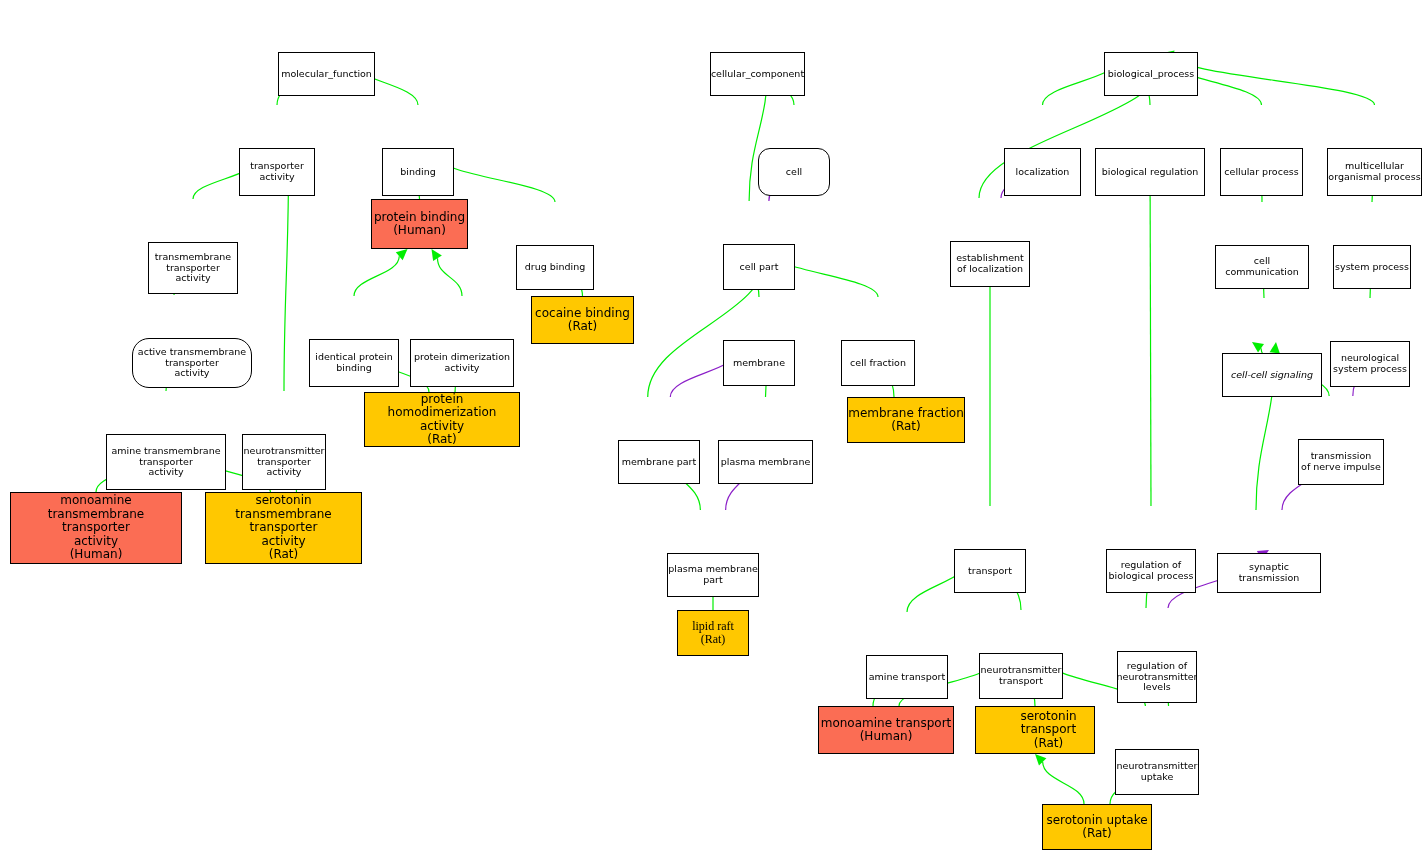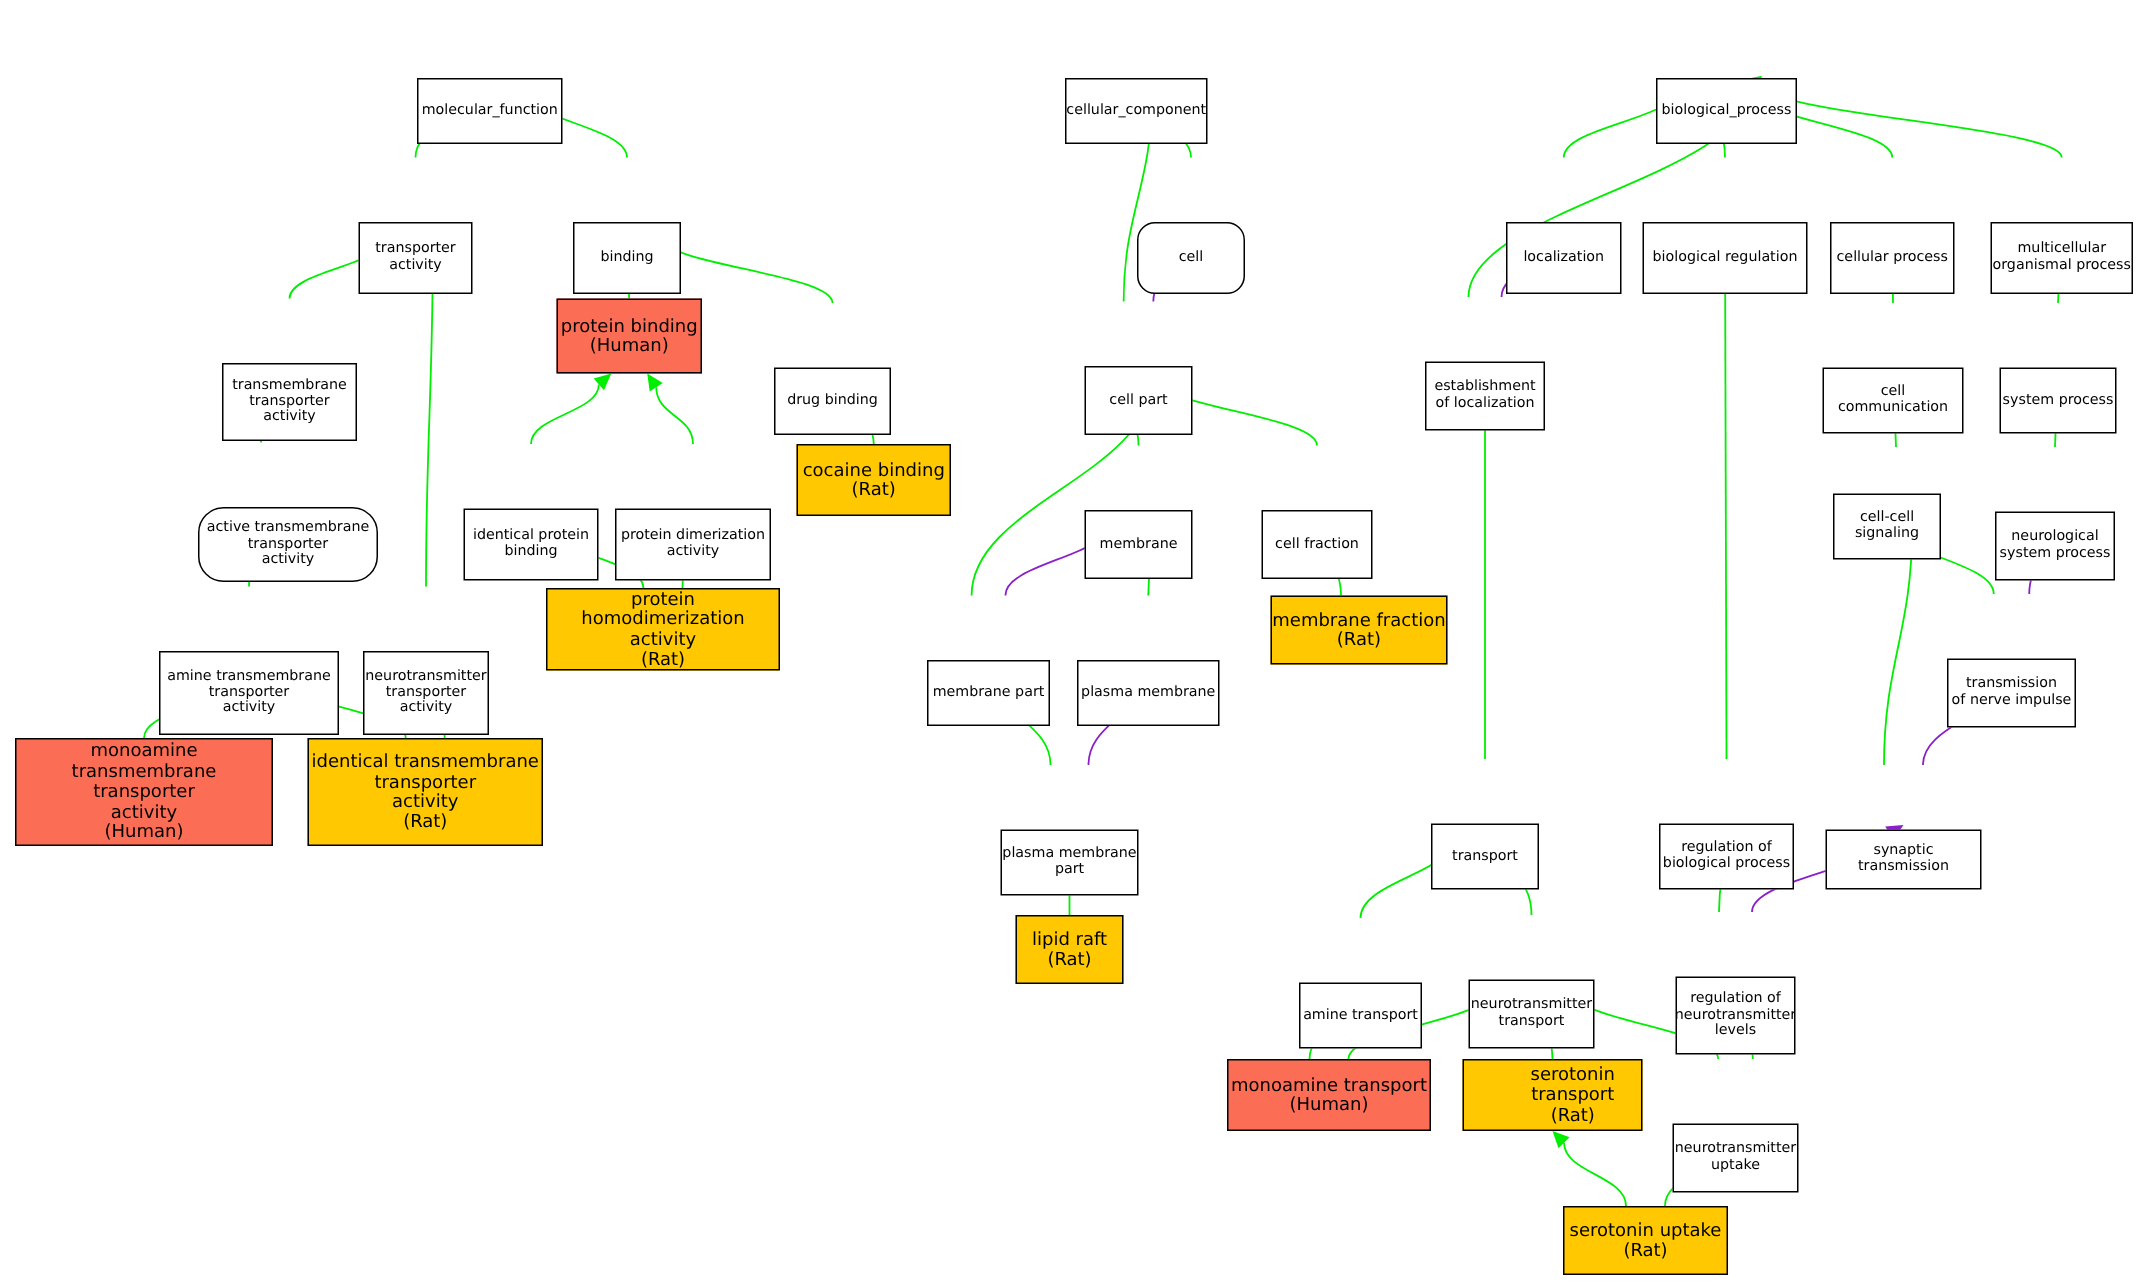--- a/index.html
+++ b/index.html
@@ -179,48 +179,48 @@
       <div class="node white" style="left: 242px; top: 391px; width: 84px; height: 56px;">neurotransmitter
 transporter
 activity</div>
       <div class="node gold" style="left: 364px; top: 392px; width: 156px; height: 55px;">protein homodimerization
 activity
 (Rat)</div>
       <div class="node red" style="left: 10px; top: 492px; width: 172px; height: 72px;">monoamine transmembrane
 transporter
 activity
 (Human)</div>
-      <div class="node gold" style="left: 205px; top: 492px; width: 157px; height: 72px;">identical transmembrane
+      <div class="node gold" style="left: 205px; top: 492px; width: 157px; height: 72px;">serotonin transmembrane
 transporter
 activity
 (Rat)</div>
       <div class="node white" style="left: 710px; top: 9px; width: 95px; height: 44px;">cellular_component</div>
       <div class="node white" style="left: 758px; top: 105px; width: 72px; height: 48px; border-radius: 12px;">cell</div>
       <div class="node white" style="left: 723px; top: 201px; width: 72px; height: 46px;">cell part</div>
       <div class="node white" style="left: 723px; top: 297px; width: 72px; height: 46px;">membrane</div>
       <div class="node white" style="left: 841px; top: 297px; width: 74px; height: 46px;">cell fraction</div>
       <div class="node white" style="left: 618px; top: 397px; width: 82px; height: 44px;">membrane part</div>
       <div class="node white" style="left: 718px; top: 397px; width: 95px; height: 44px;">plasma membrane</div>
       <div class="node gold" style="left: 847px; top: 397px; width: 118px; height: 46px;">membrane fraction
 (Rat)</div>
       <div class="node white" style="left: 667px; top: 510px; width: 92px; height: 44px;">plasma membrane
 part</div>
-      <div class="node gold" style="left: 677px; top: 610px; width: 72px; height: 46px;">lipid raft
+      <div class="node gold" style="left: 677px; top: 610px; width: 72px; height: 46px; font-family: Liberation Serif, serif;">lipid raft
 (Rat)</div>
       <div class="node white" style="left: 1104px; top: 9px; width: 94px; height: 44px;">biological_process</div>
       <div class="node white" style="left: 1004px; top: 105px; width: 77px; height: 48px;">localization</div>
       <div class="node white" style="left: 1095px; top: 105px; width: 110px; height: 48px;">biological regulation</div>
       <div class="node white" style="left: 1220px; top: 105px; width: 83px; height: 48px;">cellular process</div>
       <div class="node white" style="left: 1327px; top: 105px; width: 95px; height: 48px;">multicellular
 organismal process</div>
       <div class="node white" style="left: 950px; top: 198px; width: 80px; height: 46px;">establishment
 of localization</div>
       <div class="node white" style="left: 1215px; top: 202px; width: 94px; height: 44px;">cell communication</div>
       <div class="node white" style="left: 1333px; top: 202px; width: 78px; height: 44px;">system process</div>
-      <div class="node white" style="left: 1222px; top: 286px; width: 72px; height: 44px;">cell-cell signaling</div>
+      <div class="node white" style="left: 1222px; top: 310px; width: 100px; height: 44px; font-style: italic;">cell-cell signaling</div>
       <div class="node white" style="left: 1330px; top: 298px; width: 80px; height: 46px;">neurological
 system process</div>
       <div class="node white" style="left: 1298px; top: 396px; width: 86px; height: 46px;">transmission
 of nerve impulse</div>
       <div class="node white" style="left: 954px; top: 506px; width: 72px; height: 44px;">transport</div>
       <div class="node white" style="left: 1106px; top: 506px; width: 90px; height: 44px;">regulation of
 biological process</div>
       <div class="node white" style="left: 1217px; top: 510px; width: 104px; height: 40px;">synaptic transmission</div>
       <div class="node white" style="left: 866px; top: 612px; width: 82px; height: 44px;">amine transport</div>
       <div class="node white" style="left: 979px; top: 610px; width: 84px; height: 46px;">neurotransmitter

